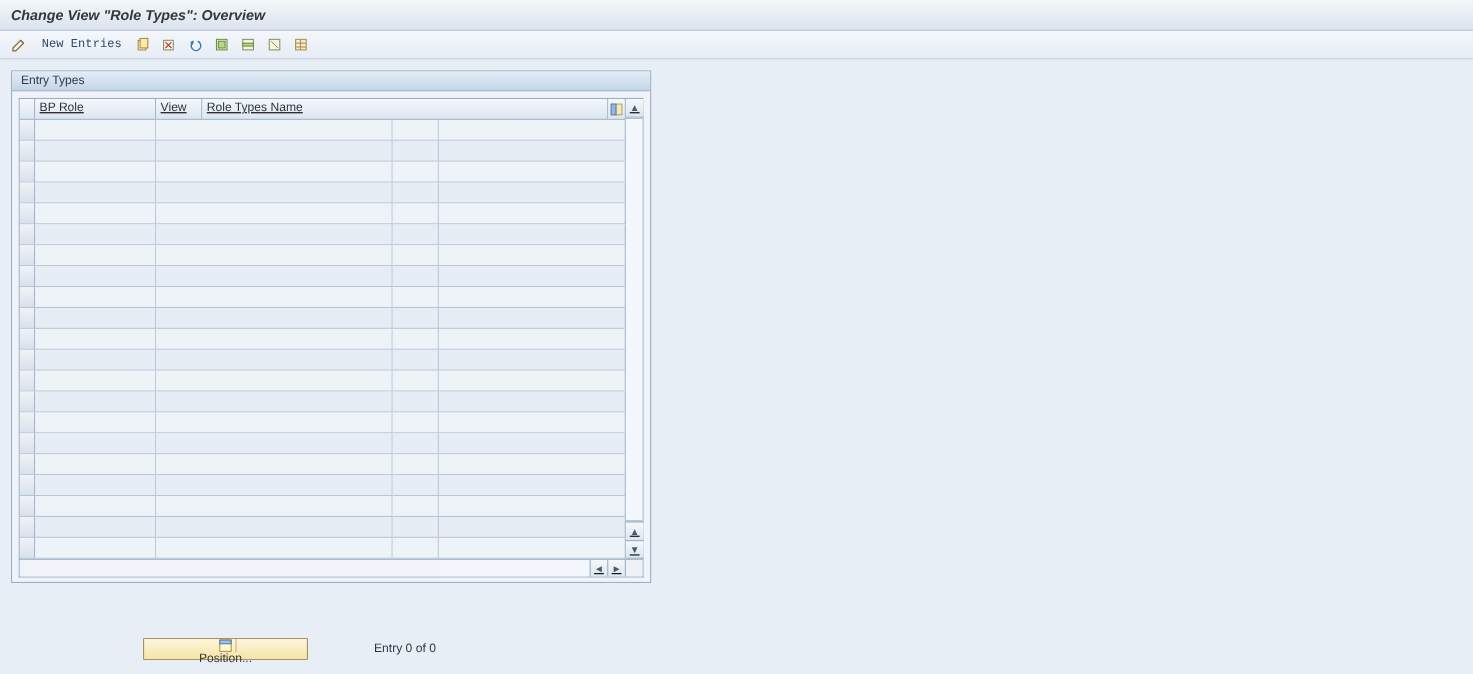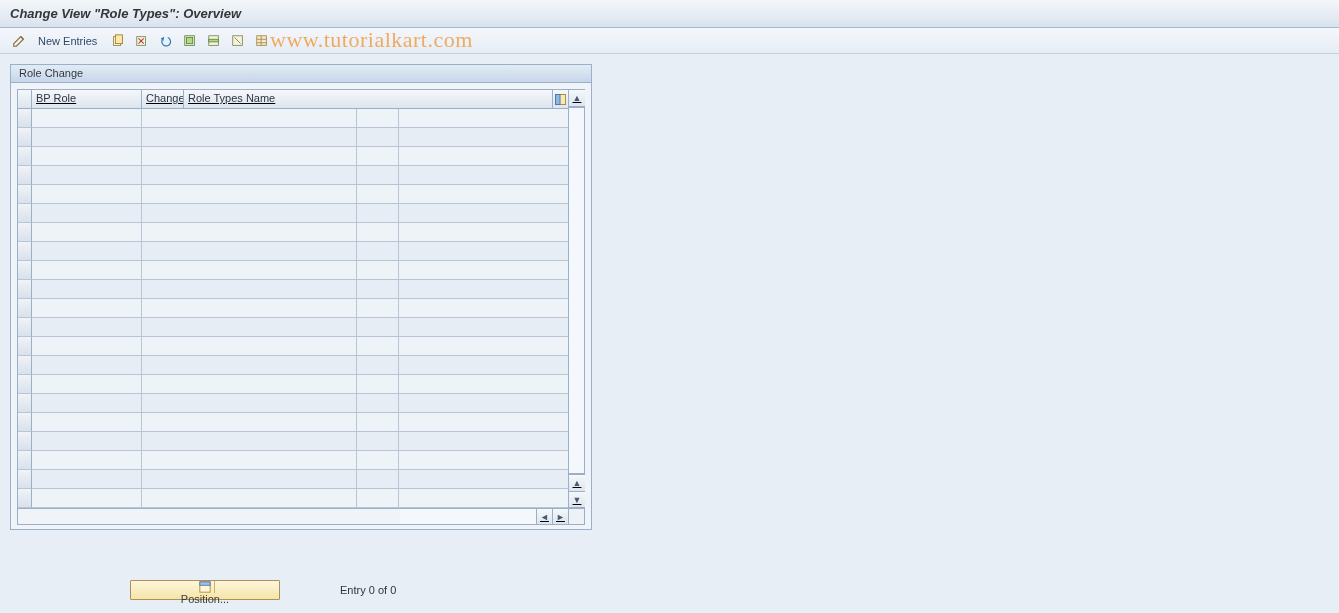--- a/index.html
+++ b/index.html
@@ -25,23 +25,24 @@
     background: linear-gradient(to bottom, #f4f7fb 0%, #e6edf5 100%);
     border-bottom: 1px solid #c5d0df;
     display: flex;
     align-items: center;
     padding: 0 8px;
     gap: 4px;
     position: relative;
   }
   .toolbar .btn {
     height: 20px; min-width: 20px;
-    display: inline-flex; align-items: center; justify-content: flex-end;
+    display: inline-flex; align-items: center; justify-content: flex-start;
     cursor: pointer; border-radius: 2px;
     padding: 0 2px;
+    font-family: Liberation Mono, monospace;
   }
   .toolbar .text-btn { padding: 0 6px; color: #2e4a6d; }
   .watermark {
     color: #f0a75a; font-size: 22px; font-family: Georgia, serif; letter-spacing: 0.5px;
     position: absolute; left: 270px; top: -1px; pointer-events: none; opacity: 0.95;
   }
   .icon-svg { display: block; }
   
   
   .content { padding: 10px; }
@@ -230,35 +231,34 @@
         </svg>
     </span>
     <span class="btn" title="Configuration">
       <svg class="icon-svg" width="14" height="14" viewBox="0 0 16 16">
           <rect x="2" y="2" width="11" height="11" fill="#f2ead1" stroke="#aa8a44"></rect>
           <line x1="2" y1="6" x2="13" y2="6" stroke="#aa8a44"></line>
           <line x1="2" y1="10" x2="13" y2="10" stroke="#aa8a44"></line>
           <line x1="7" y1="2" x2="7" y2="13" stroke="#aa8a44"></line>
         </svg>
     </span>
-    <span class="watermark">www.tutorialkart.com</span>
   </div>
 
   <div class="content">
     <div class="panel">
       <div class="panel-header">
-        <span>Role Change</span>
+        <span>Entry Types</span>
       </div>
       <div class="grid-wrap">
         <div class="grid">
           <div class="grid-body">
             <div class="grid-head-row">
               <div class="grid-head sel-col"></div>
               <div class="grid-head c-bprole">BP Role</div>
-              <div class="grid-head c-rtype">Change</div>
+              <div class="grid-head c-rtype">View</div>
               <div class="grid-head c-rname">Role Types Name</div>
               <div class="config-cell">
                 <svg width="11" height="11" viewBox="0 0 12 12">
                     <rect x="0.5" y="0.5" width="11" height="11" fill="#f4e9b7" stroke="#a8862f"></rect>
                     <rect x="0.5" y="0.5" width="5" height="11" fill="#8fb7e2" stroke="#4d75a8"></rect>
                   </svg>
               </div>
             </div>
             <div class="grid-rows" id="grid-rows">
                 <div class="grid-row">

